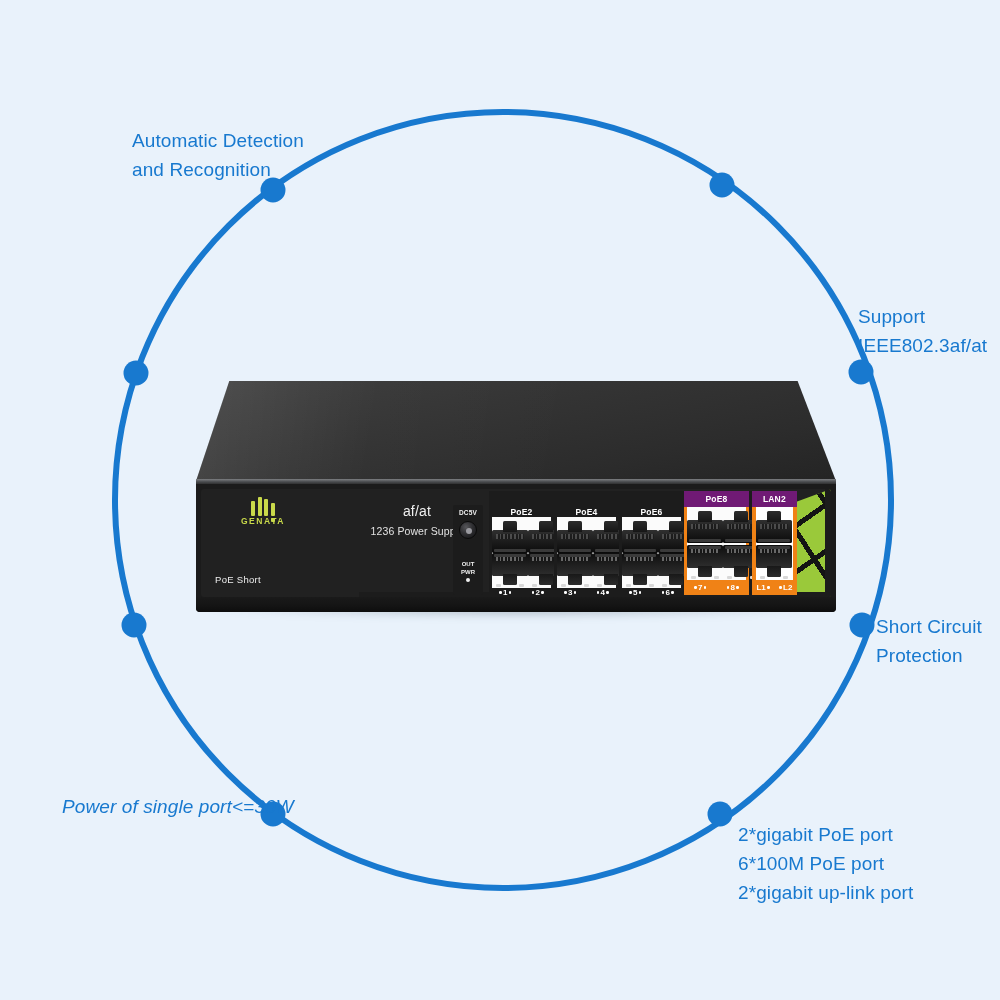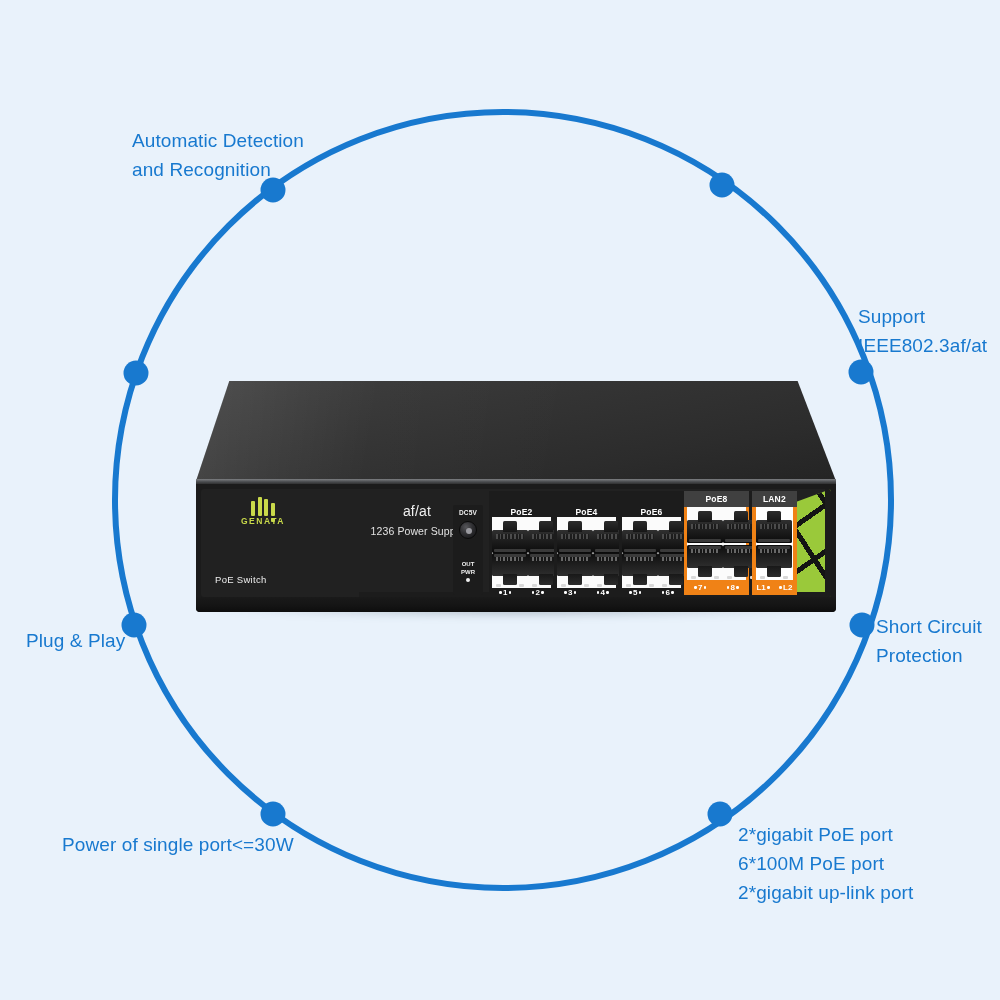--- a/index.html
+++ b/index.html
@@ -180,21 +180,21 @@
   .grp-poe { background: #1c1c1c; }
   .grp-poe8 { background: #f08216; }
   .grp-lan { background: #f08216; border-radius: 14px; }
   .grp-gap { width: 4px; background: #1c1c1c; }
 
   .grp-head {
     height: 16px; display: flex; align-items: center; justify-content: center;
     color: #ffffff; font-size: 8.5px; font-weight: 700; letter-spacing: 0.2px;
   }
   .grp-head.dark { background: #1c1c1c; margin-top: 16px; }
-  .grp-head.orange { background: #404040; }
+  .grp-head.orange { background: #701a75; }
   .grp-body {
     background: #fbfbfb; margin: 0 3px;
     flex: 1; display: flex;
   }
   .grp-body.lan { background:#ffffff; margin: 0 4px; }
   .grp-foot {
     height: 15px; display: flex; align-items: center; justify-content: space-around;
     color: #ffffff; font-size: 8px; font-weight: 700;
   }
   .grp-foot.dark { background: #1c1c1c; }
@@ -266,26 +266,25 @@
   </svg>
 
   <div class="feature-label fl-left" style="left:132px; top:126px; width:250px;">Automatic Detection
 and Recognition</div>
 
 
 
   <div class="feature-label fl-right" style="left:858px; top:302px; width:180px;">Support
 IEEE802.3af/at</div>
 
-  <div class="feature-label fl-left" style="left:26px; top:626px; width:160px;">Plug &amp; Play</div>
 
   <div class="feature-label fl-right" style="left:876px; top:612px; width:180px;">Short Circuit
 Protection</div>
 
-  <div class="feature-label fl-left" style="left:62px; top:830px; width:320px;">Power of single port&lt;=30W</div>
+  <div class="feature-label fl-left" style="left:62px; top:792px; width:320px;font-style:italic;">Power of single port&lt;=30W</div>
 
   <div class="feature-label fl-left" style="left:738px; top:820px; width:270px;">2*gigabit PoE port
 6*100M PoE port
 2*gigabit up-link port</div>
 
   <div id="device">
 
     <div id="device-shadow"></div>
     <div id="top-face"></div>
     <div id="top-highlight"></div>
@@ -299,21 +298,21 @@
             <i></i>
               <i></i>
               <i></i>
               <i class="dotbar"></i>
           </div>
           <div id="brand-name">GENATA</div>
         </div>
 
         <div id="model-af">af/at</div>
         <div id="model-sub">1236 Power Supply</div>
-        <div id="poe-switch-text">PoE Switch</div>
+        <div id="poe-switch-text">PoE Short</div>
 
         <div id="green-panel">
           <div id="green-shape"></div>
           <div id="green-shape2"></div>
           <div id="green-edge-r"></div>
           <div id="green-edge-b"></div>
         </div>
 
         <div id="dc-block">
           <div id="dc-bg"></div>

